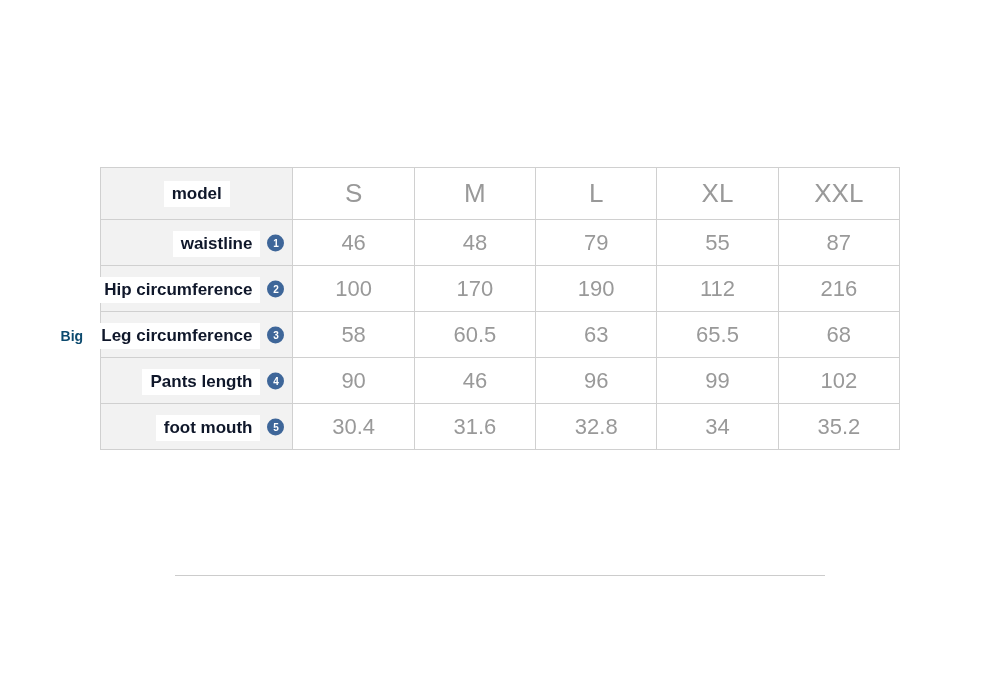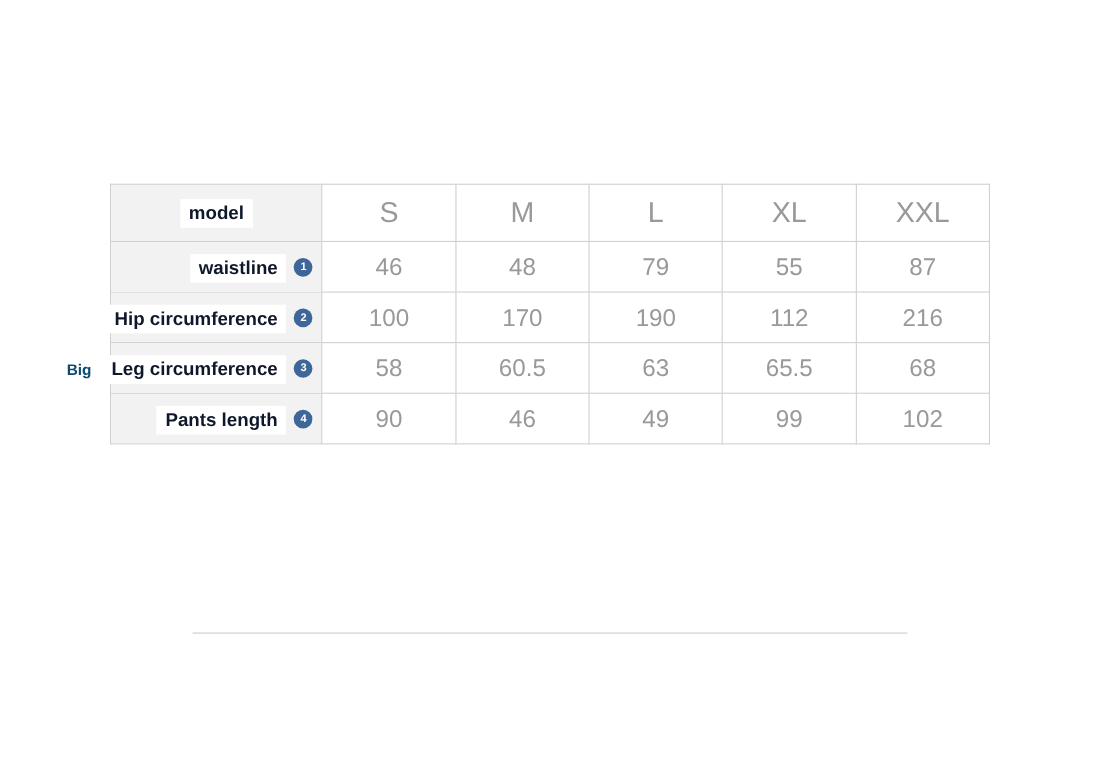--- a/index.html
+++ b/index.html
@@ -161,21 +161,34 @@
     </tr>
     <tr>
       <td class="row-header">
         <span class="label-wrap">
           <span class="label-box">Pants length</span>
         </span>
         <span class="badge">4</span>
       </td>
       <td>90</td>
       <td>46</td>
-      <td>49</td>
+      <td>96</td>
       <td>99</td>
       <td>102</td>
+    </tr>
+    <tr>
+      <td class="row-header">
+        <span class="label-wrap">
+          <span class="label-box">foot mouth</span>
+        </span>
+        <span class="badge">5</span>
+      </td>
+      <td>30.4</td>
+      <td>31.6</td>
+      <td>32.8</td>
+      <td>34</td>
+      <td>35.2</td>
     </tr>
   </tbody>
     </table>
 </div>
 
 <div class="footer-line"></div>
 
 </body></html>

